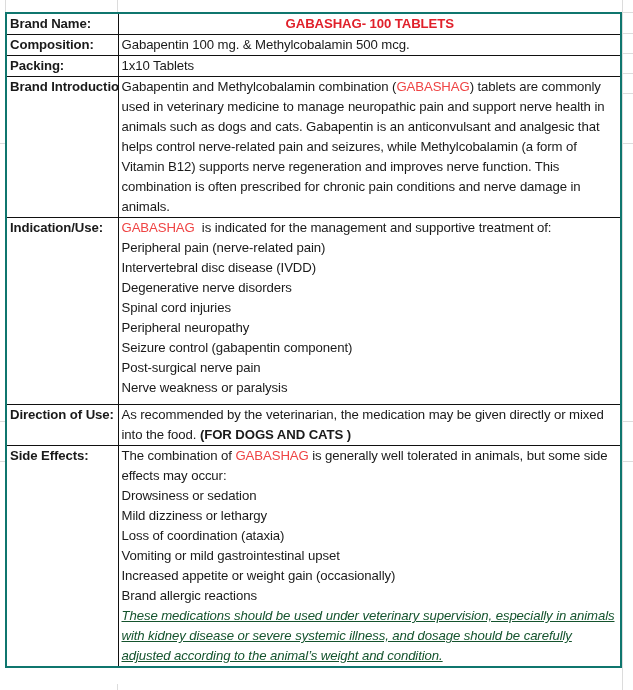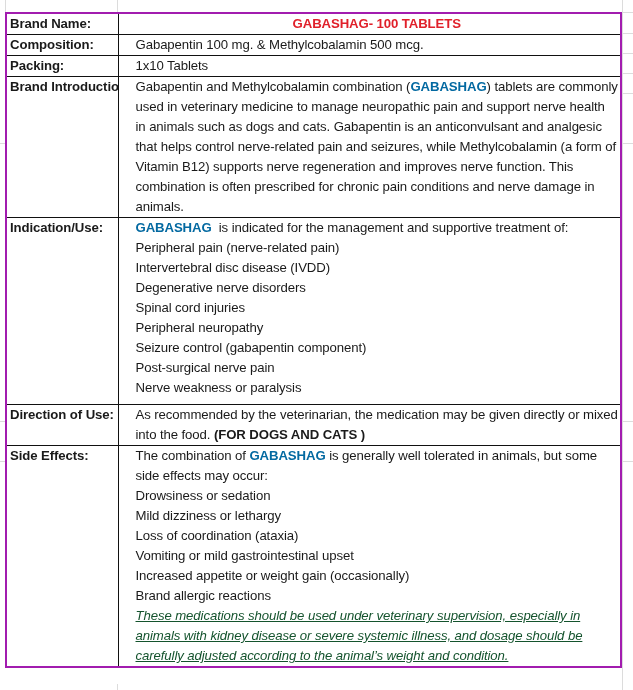--- a/index.html
+++ b/index.html
@@ -27,50 +27,50 @@
       height: 1px;
       background: #dcdcdc;
     }
     .sheet {
       position: absolute;
       left: 5px;
       top: 12px;
       width: 617px;
       border-collapse: collapse;
       table-layout: fixed;
-      border: 2px solid #a21caf;
+      border: 2px solid #0f766e;
     }
     .sheet td {
       border: 1px solid #111;
       vertical-align: top;
       padding: 0 2px 0 3px;
       font-size: 13.2px;
       line-height: 20px;
       letter-spacing: -0.1px;
     }
     .sheet td.label {
       width: 107px;
       font-weight: bold;
       white-space: nowrap;
       overflow: hidden;
       padding-left: 3px;
     }
     .sheet td.value {
-      padding-left: 17px;
+      padding-left: 3px;
       margin-left: 12px;
     }
     .brand-title {
       text-align: center;
       font-weight: bold;
       color: #e0202a;
       font-size: 13.5px;
     }
     .red {
-      color: #0369a1;
-      font-weight: bold;
+      color: #ef4444;
+      font-weight: normal;
     }
     .bold { font-weight: bold; }
     .line { display: block; }
     .warning {
       display: block;
       color: #14532d;
       font-style: italic;
       text-decoration: underline;
     }
     .row-h20 td { height: 19px; }

